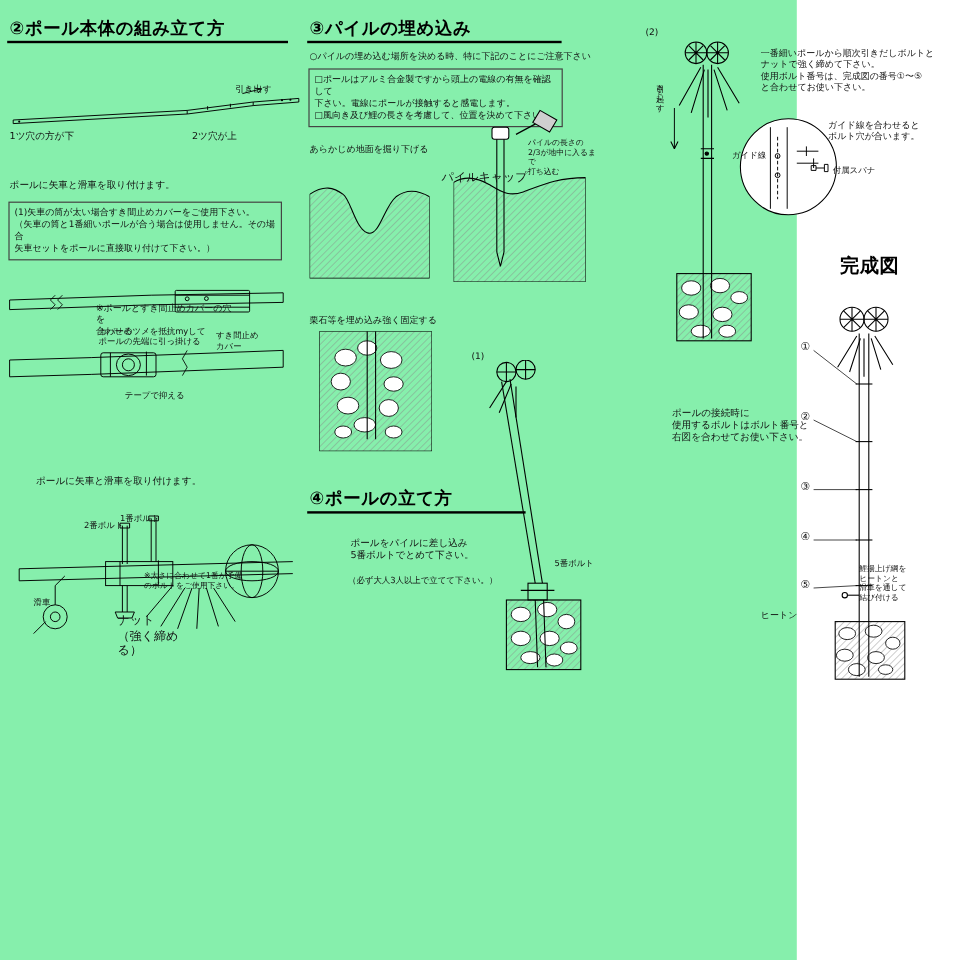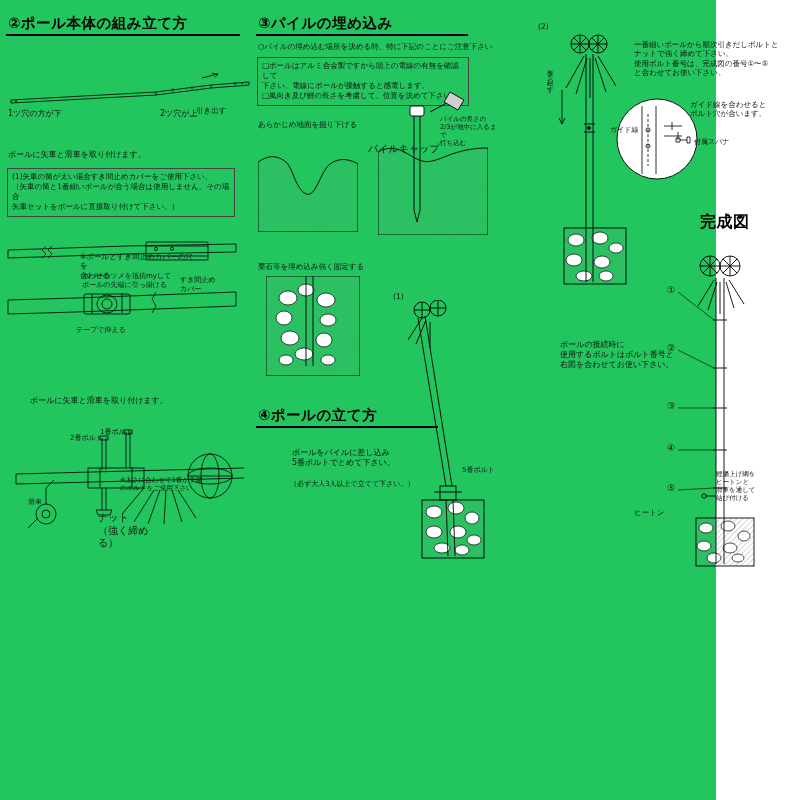--- a/index.html
+++ b/index.html
@@ -11,22 +11,22 @@
     width: 800px;
     height: 800px;
     position: relative;
     font-family: "DejaVu Sans", "Liberation Sans", sans-serif;
     color: #000;
     overflow: hidden;
   }
   .sheet {
     position: absolute;
     left: 0; top: 0;
-    width: 716px; height: 800px;
-    background: #22c55e;
+    width: 664px; height: 800px;
+    background: #86efac;
   }
   .txt {
     position: absolute;
     font-size: 8px;
     line-height: 1.25;
     white-space: pre;
     color: #111;
   }
   .txt.w { white-space: pre-wrap; }
   .sec-title {
@@ -83,21 +83,21 @@
         <path d="M196 6 L212 2" stroke-width="0.8"></path>
         <path d="M212 2 L206 1.5 M212 2 L209 5.5"></path>
       </g>
       <g fill="#000">
         <circle cx="10" cy="29.3" r="0.9"></circle>
         <circle cx="236" cy="11.1" r="0.9"></circle>
         <circle cx="229" cy="11.5" r="0.9"></circle>
       </g>
     </svg>
   </div>
-  <div class="txt" style="left:196px; top:70px; font-size:7.5px;margin-top:36px;">引き出す</div>
+  <div class="txt" style="left:196px; top:70px; font-size:7.5px;">引き出す</div>
   <div class="txt" style="left:8px; top:109px; font-size:8px;">1ツ穴の方が下</div>
   <div class="txt" style="left:160px; top:109px; font-size:8px;">2ツ穴が上</div>
 
   <div class="txt w" style="left:8px; top:150px; width:225px; font-size:8px;">ポールに矢車と滑車を取り付けます。</div>
 
   <div class="boxed" style="left:7px; top:168px; width:228px;">(1)矢車の筒が太い場合すき間止めカバーをご使用下さい。
 （矢車の筒と1番細いポールが合う場合は使用しません。その場合
 矢車セットをポールに直接取り付けて下さい。）</div>
 
   <div class="fig" style="left:6px; top:222px;">
@@ -131,21 +131,21 @@
         <path d="M150 70 l-4 7 l4 7 l-4 7" stroke-width="0.7"></path>
       </g>
     </svg>
   </div>
   <div class="txt w" style="left:80px; top:232px; width:115px; font-size:7.5px;margin-top:20px;">※ポールとすき間止めカバーの穴を
 合わせる</div>
   <div class="txt w" style="left:82px; top:272px; width:105px; font-size:7px;">カバーのツメを抵抗myして
 ポールの先端に引っ掛ける</div>
   <div class="txt" style="left:180px; top:276px; font-size:7px;">すき間止め
 カバー</div>
-  <div class="txt" style="left:76px; top:326px; font-size:7px;text-align:center;">テープで抑える</div>
+  <div class="txt" style="left:104px; top:326px; font-size:7px;text-align:center;">テープで抑える</div>
 
   <div class="txt" style="left:30px; top:396px; font-size:8px;">ポールに矢車と滑車を取り付けます。</div>
 
   <div class="fig" style="left:14px; top:418px;">
     <svg width="250" height="120" viewBox="0 0 250 120">
       <g stroke="#000" fill="none" stroke-width="0.8">
 
         <path d="M2 56 L230 50"></path>
         <path d="M2 66 L230 60"></path>
         <path d="M2 56 L2 66"></path>

